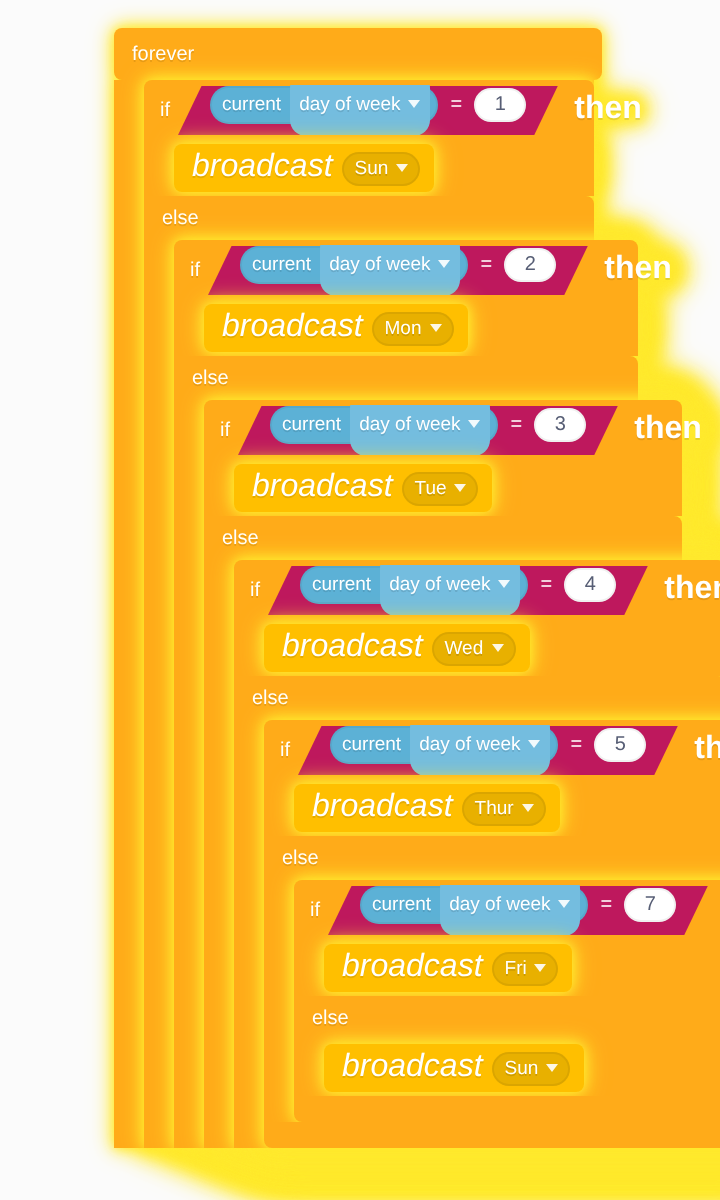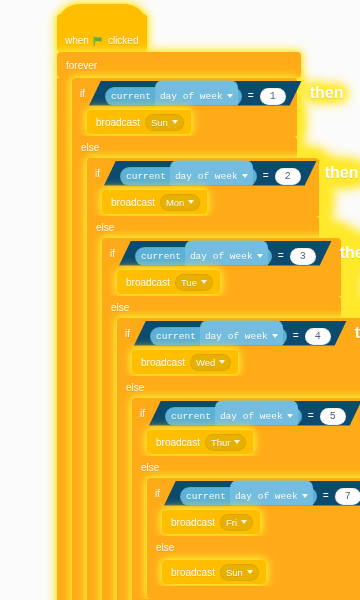--- a/index.html
+++ b/index.html
@@ -124,24 +124,25 @@
     height: 24px;
     background: #ffbf00;
     border-radius: 4px;
     display: inline-flex;
     align-items: center;
     padding: 0 7px 0 9px;
     gap: 5px;
     margin: 2px 0;
   }
   .stack-label {
-    font-size: 10px;
+    font-size: 16px;
     color: #ffffff;
     text-shadow: 0 1px 0 rgba(0,0,0,.10);
     white-space: nowrap;
+    font-style: italic;
   }
 
   
   .dropdown-pill {
     display: inline-flex;
     align-items: center;
     gap: 4px;
     height: 17px;
     padding: 0 6px;
     border-radius: 9px;
@@ -158,27 +159,26 @@
     border-left: 3.5px solid transparent;
     border-right: 3.5px solid transparent;
     border-top: 4px solid #ffffff;
     opacity: .9;
   }
 
   
   .bool-hex {
     position: relative;
     display: inline-flex;
-    align-items: flex-end;
+    align-items: flex-start;
     height: 25px;
-    background: #0c4a6e;
+    background: #be185d;
     padding: 0 4px;
     clip-path: polygon(12px 0, 100% 0, calc(100% - 12px) 100%, 0 100%);
     margin: 0 1px;
-    font-family: Liberation Mono, monospace;
   }
   .bool-inner {
     display: inline-flex;
     align-items: center;
     gap: 4px;
     padding: 0 12px;
   }
   .eq-sign {
     font-size: 10px;
     color: #ffffff;
@@ -261,33 +261,20 @@
     gap: 3px;
   }
 </style>
 </head>
 <body>
 
 <div id="workspace">
 
   <div id="script-root">
 
-    <div class="hat-block glow">
-      <div class="hat-top"></div>
-      <div class="hat-label">
-        <span>when</span>
-        <span class="flag-icon">
-          <svg viewBox="0 0 12 12" width="11" height="11" aria-hidden="true">
-            <path d="M1.3 1.2v9.6" stroke="#4caf50" stroke-width="1.3" stroke-linecap="round" fill="none"></path>
-            <path d="M2.2 1.6c2-1.1 3.6.9 5.6 0 .6-.3 1.1-.4 1.6-.2v4.4c-2 1-3.6-1-5.6-.1-.6.3-1.1.4-1.6.2z" fill="#4caf50"></path>
-          </svg>
-        </span>
-        <span>clicked</span>
-      </div>
-    </div>
 
     <div class="cblock glow" style="width:240px;">
       <div class="cblock-head" style="width:244px;">
         <span class="cblock-label">forever</span>
       </div>
 
       <div class="cblock-body" style="width:240px;">
         <div class="cblock-inner" style="padding-left:15px;">
 
           <div class="cblock glow" style="width:225px;">

